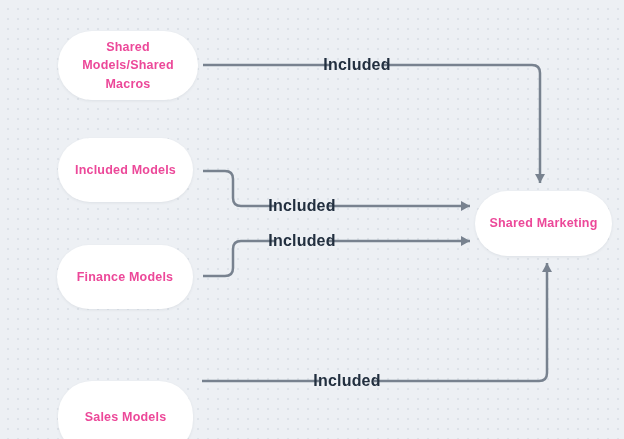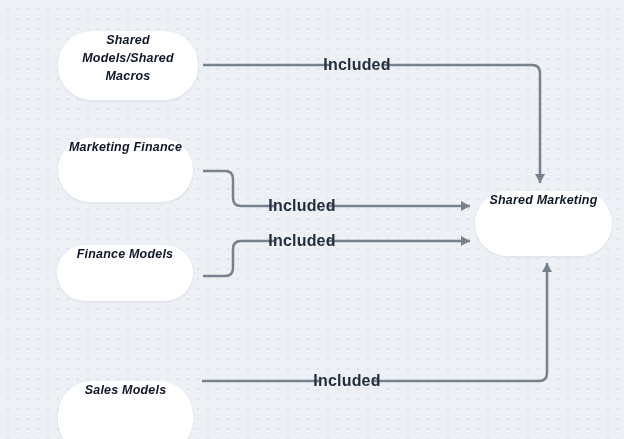--- a/index.html
+++ b/index.html
@@ -27,34 +27,33 @@
     stroke: #78828f;
     stroke-width: 2.5;
     stroke-linecap: butt;
   }
   .node {
     position: absolute;
     background: #ffffff;
     border-radius: 34px;
     box-shadow: 0 1px 3px rgba(40, 50, 70, 0.08);
     display: flex;
-    align-items: flex-start;
+    align-items: center;
     justify-content: center;
     text-align: center;
-    color: #0f172a;
+    color: #ec4899;
     font-size: 12.5px;
     font-weight: 700;
     letter-spacing: 0.2px;
     line-height: 1.45;
-    font-style: italic;
   }
   .node span { white-space: pre-line; }
   .n1 { left: 58px;  top: 31px;  width: 140px; height: 69px; }
   .n2 { left: 58px;  top: 138px; width: 135px; height: 64px; }
-  .n3 { left: 57px;  top: 245px; width: 136px; height: 56px; }
+  .n3 { left: 57px;  top: 245px; width: 136px; height: 64px; }
   .n4 { left: 58px;  top: 350px; width: 135px; height: 73px; margin-top: 31px; }
   .n5 { left: 475px; top: 191px; width: 137px; height: 65px; }
   .edge-label {
     position: absolute;
     transform: translate(-50%, -50%);
     color: #222f3f;
     font-size: 16px;
     font-weight: 700;
     letter-spacing: 0.2px;
     white-space: nowrap;
@@ -88,21 +87,21 @@
     <path class="edge" d="M 202 381 H 319"></path>
     <path class="edge" d="M 374 381 H 539 Q 547 381 547 373 V 263" marker-end="url(#arrow)"></path>
   </svg>
 
   <div class="node n1">
     <span>Shared
 Models/Shared
 Macros</span>
   </div>
   <div class="node n2">
-    <span>Marketing Finance</span>
+    <span>Included Models</span>
   </div>
   <div class="node n3">
     <span>Finance Models</span>
   </div>
   <div class="node n4">
     <span>Sales Models</span>
   </div>
   <div class="node n5">
     <span>Shared Marketing</span>
   </div>

